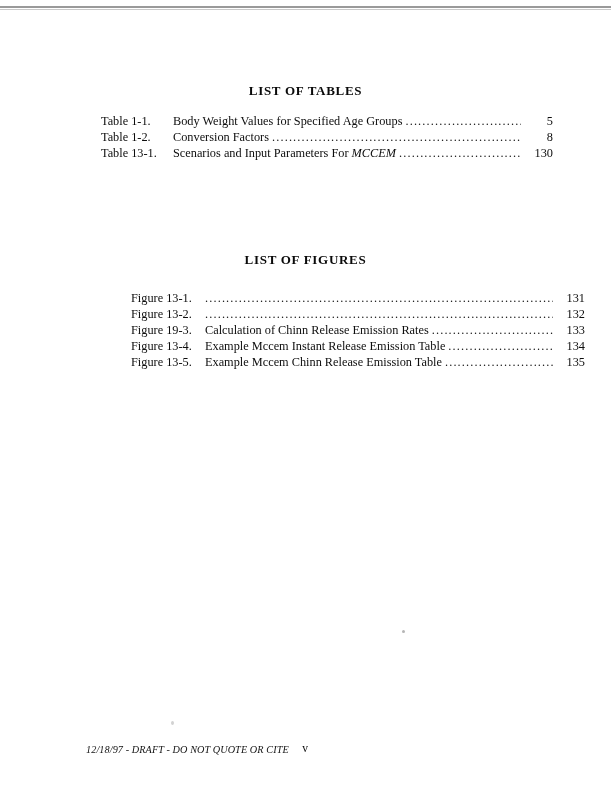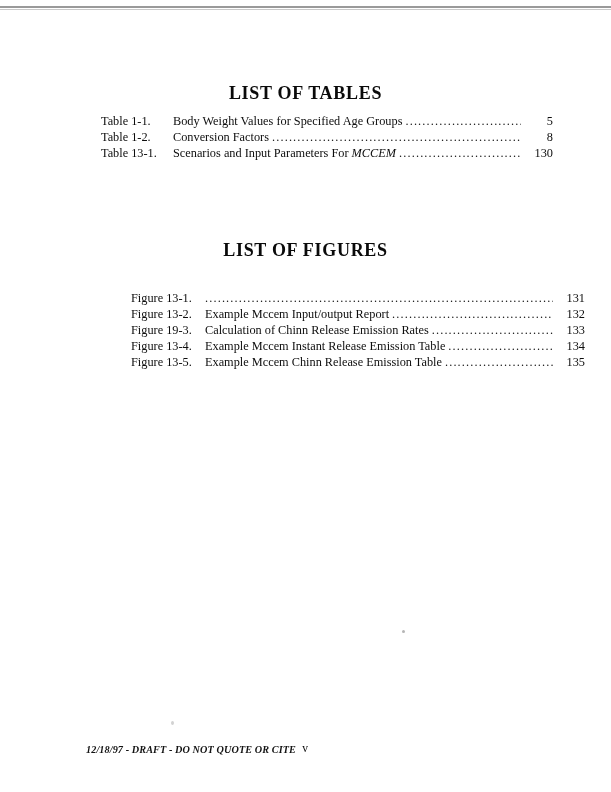--- a/index.html
+++ b/index.html
@@ -35,26 +35,26 @@
     height: 1px;
     background: #c9c9c9;
   }
 
   .section-heading {
     position: absolute;
     left: 0;
     width: 611px;
     text-align: center;
     font-weight: bold;
-    font-size: 18px;
+    font-size: 13px;
     letter-spacing: 0.7px;
     color: #0a0a0a;
   }
   #heading-tables { top: 83px; }
-  #heading-figures { top: 240px; }
+  #heading-figures { top: 252px; }
 
   .toc-block {
     position: absolute;
     left: 0;
     width: 611px;
   }
   #toc-tables { top: 114px; padding-left: 16px; }
   #toc-figures { top: 291px; padding-left: 48px; }
 
   .toc-row {
@@ -102,21 +102,21 @@
     padding-left: 2px;
   }
   .italic { font-style: italic; }
 
   .footer-note {
     position: absolute;
     left: 86px;
     top: 744px;
     font-size: 10.2px;
     font-style: italic;
-    font-weight: bold;
+    font-weight: normal;
     letter-spacing: 0.1px;
     color: #131313;
   }
   .page-number {
     position: absolute;
     left: 289px;
     top: 742px;
     width: 32px;
     text-align: center;
     font-size: 11.5px;
@@ -165,21 +165,20 @@
   <div class="section-heading" id="heading-figures">LIST OF FIGURES</div>
 
   <div class="toc-block" id="toc-figures">
       <div class="toc-row">
         <span class="toc-label">Figure 13-1.</span>
         <span class="toc-leader"></span>
         <span class="toc-page">131</span>
       </div>
       <div class="toc-row">
         <span class="toc-label">Figure 13-2.</span>
-        <span class="toc-title">Example Mccem Input/output Report</span>
         <span class="toc-leader"></span>
         <span class="toc-page">132</span>
       </div>
       <div class="toc-row">
         <span class="toc-label">Figure 19-3.</span>
         <span class="toc-title">Calculation of Chinn Release Emission Rates</span>
         <span class="toc-leader"></span>
         <span class="toc-page">133</span>
       </div>
       <div class="toc-row">

